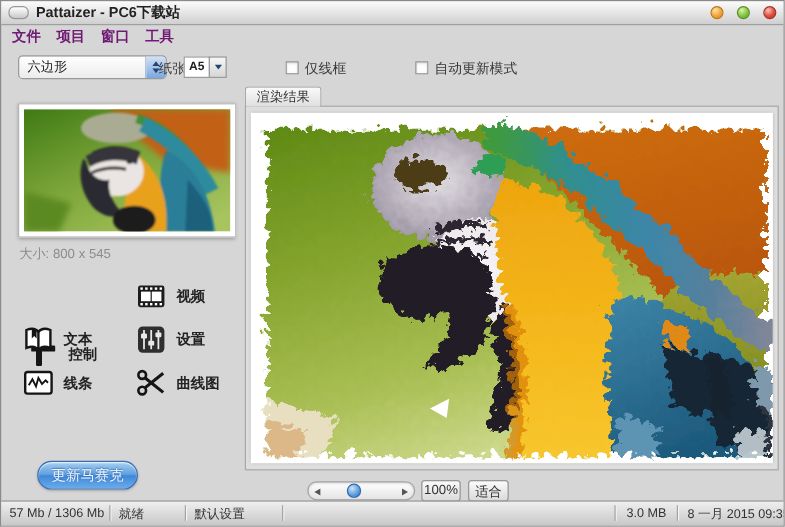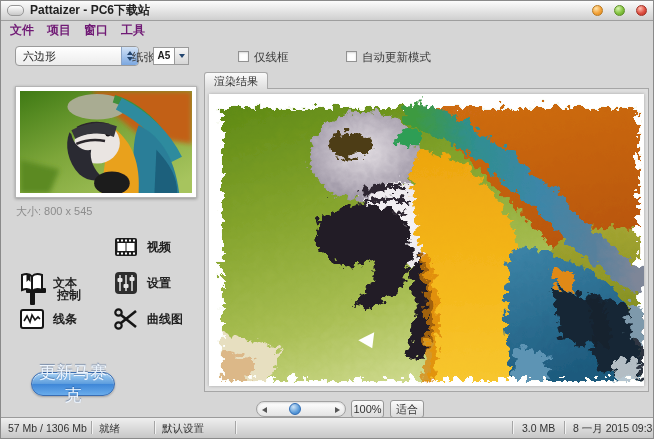--- a/index.html
+++ b/index.html
@@ -42,22 +42,22 @@
     display:flex;align-items:center;justify-content:center;}
   .checkbox{position:absolute;width:11px;height:11px;box-sizing:border-box;background:#fdfdfd;
     border:1px solid #929292;box-shadow:inset 0 1px 2px rgba(0,0,0,.15);}
   
   .thumbframe{position:absolute;left:14px;top:85px;width:182px;height:112px;box-sizing:border-box;
     background:#fff;border:1px solid #b5b5b5;box-shadow:0 1px 3px rgba(0,0,0,.3);padding:4px;}
   .thumbframe svg{display:block;width:172px;height:102px;}
   .sizetext{position:absolute;left:15px;top:203px;font-size:11px;color:#8c8c8c;}
   .toolitem{position:absolute;display:flex;align-items:center;gap:8px;width:86px;height:28px;cursor:default;}
   .toolitem .tlabel{font-size:12px;font-weight:bold;color:#222;}
-  .updatebtn{position:absolute;left:30px;top:371px;width:84px;height:24px;box-sizing:border-box;
-    border-radius:12px;border:1px solid #3a6db2;color:#eef6ff;font-size:17px;
+  .updatebtn{position:absolute;left:30px;top:383px;width:84px;height:24px;box-sizing:border-box;
+    border-radius:12px;border:1px solid #3a6db2;color:#eef6ff;font-size:12px;
     background:linear-gradient(#a6d0f2 0%,#5e9ede 48%,#3f87d8 52%,#6aaceb 100%);
     box-shadow:inset 0 1px 1px rgba(255,255,255,.7),0 1px 2px rgba(0,0,0,.25);
     display:flex;align-items:center;justify-content:center;text-shadow:0 -1px 1px rgba(20,60,120,.5);}
   
   .rtab{position:absolute;left:203px;top:71px;height:17px;box-sizing:border-box;padding:0 9px;
     background:linear-gradient(#fafafa,#dedede);border:1px solid #a8a8a8;border-bottom:none;
     border-radius:3px 3px 0 0;font-size:11px;line-height:16px;color:#333;z-index:2;}
   .rpanel{position:absolute;left:203px;top:87px;width:445px;height:304px;box-sizing:border-box;
     background:#dedede;border:1px solid #a6a6a6;z-index:1;}
   .paper{position:absolute;left:4px;top:5px;right:4px;bottom:5px;background:#fff;

